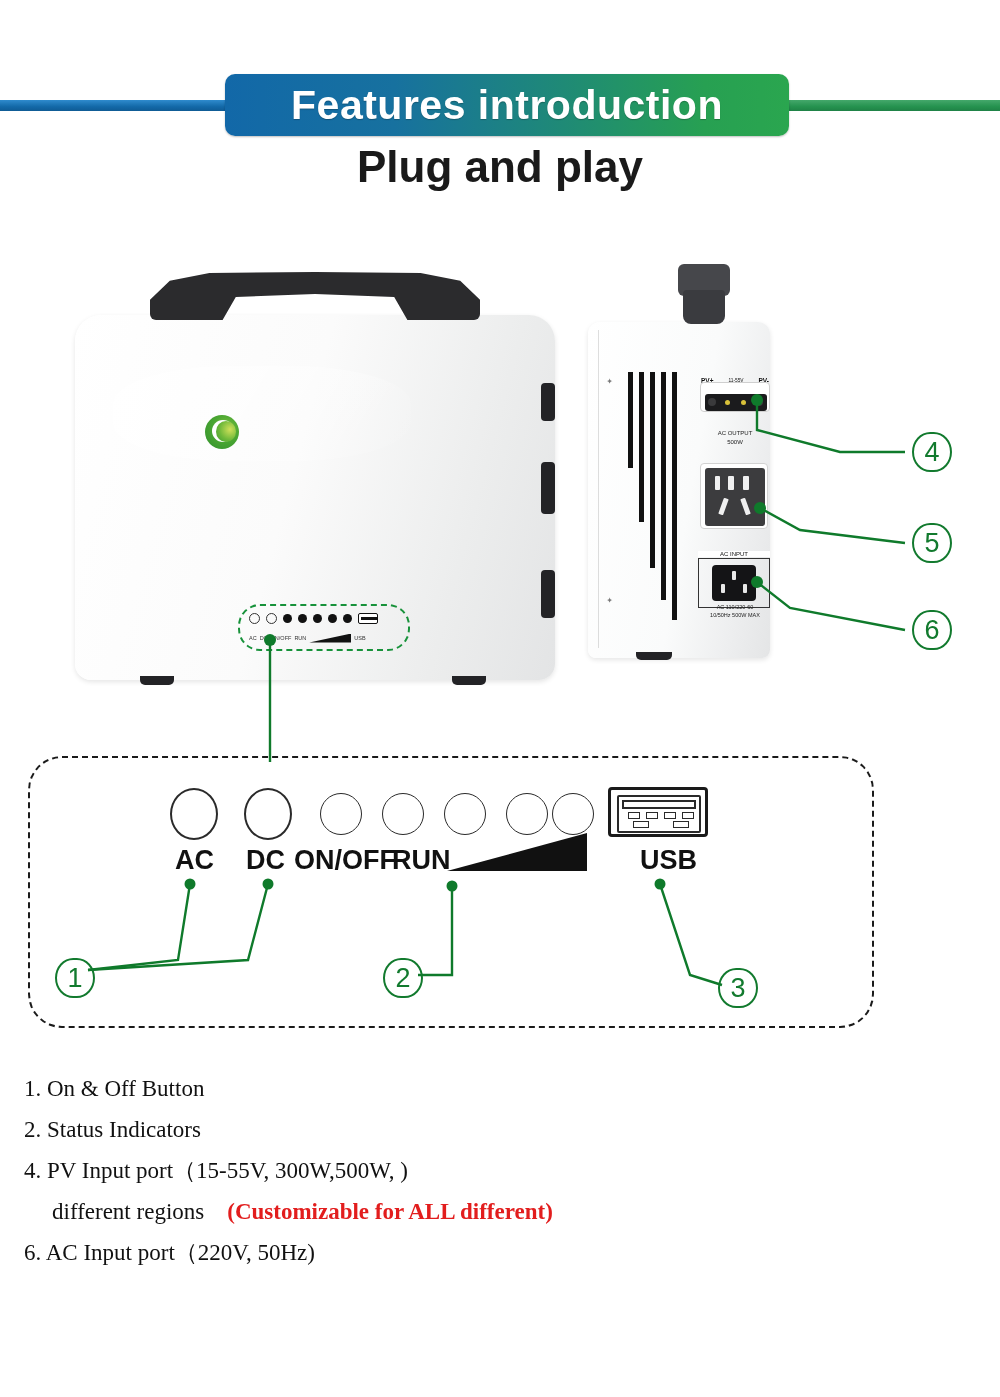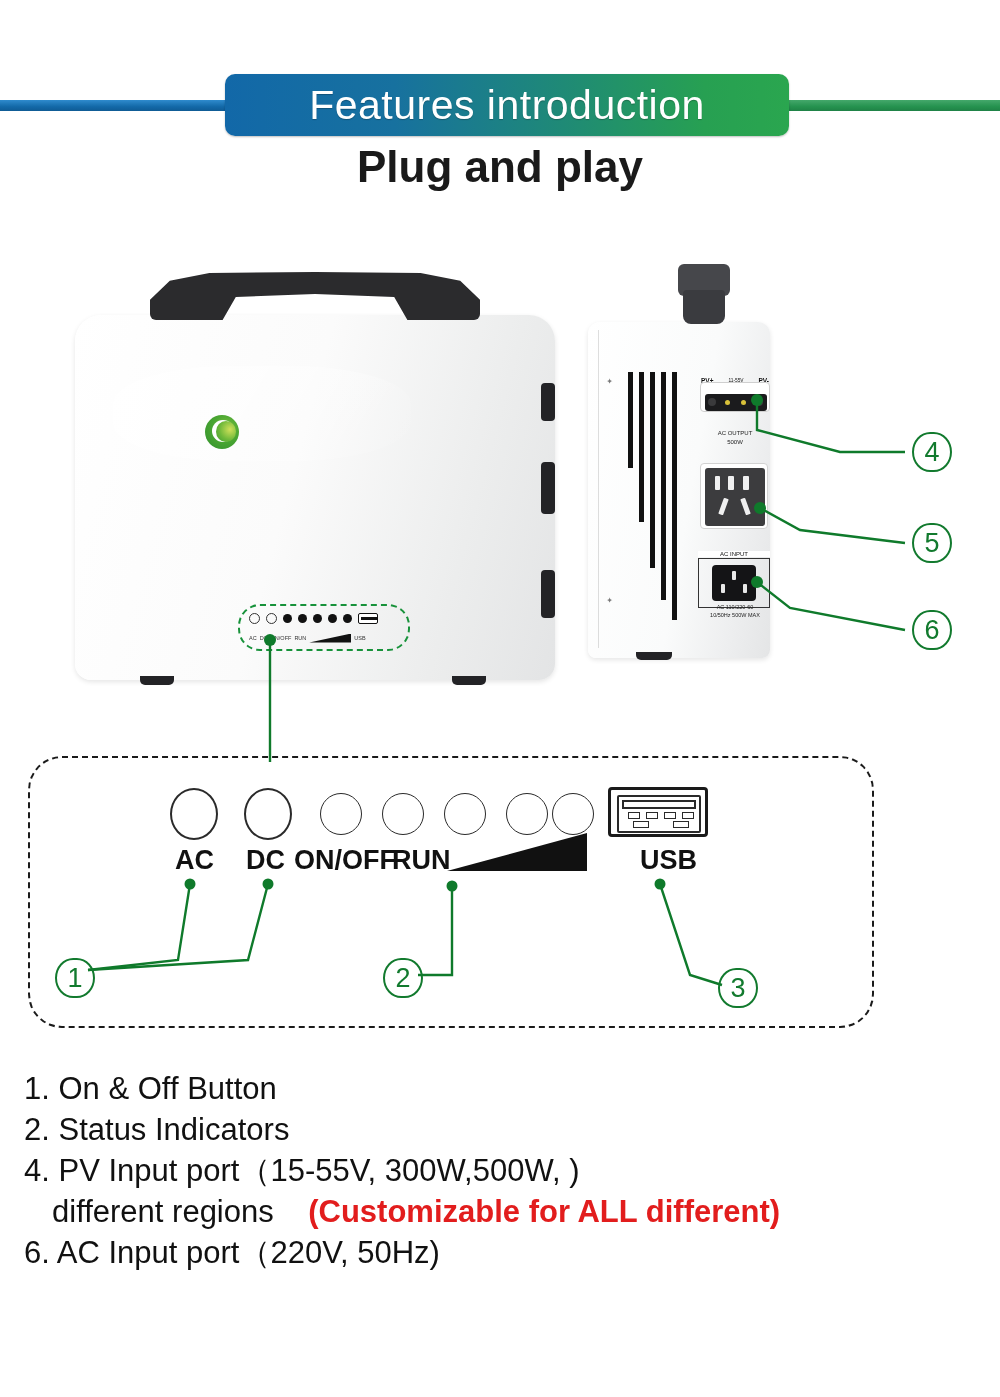--- a/index.html
+++ b/index.html
@@ -26,21 +26,21 @@
     background:linear-gradient(#44a86b,#25924f 60%,#1f8246);
   }
   .banner-pill {
     position:absolute; left:225px; top:-4px; width:564px; height:62px;
     border-radius:10px;
     background:linear-gradient(90deg,#1268a8 0%,#17719f 30%, #1f8a76 60%, #27a052 85%, #2aa64f 100%);
     display:flex; align-items:center; justify-content:center;
     box-shadow:0 1px 2px rgba(0,0,0,.25);
   }
   .banner-pill span {
-    color:#ffffff; font-size:41px; font-weight:normal; letter-spacing:.5px;
+    color:#ffffff; font-size:41px; font-weight:bold; letter-spacing:.5px;
     text-shadow:0 1px 1px rgba(0,0,0,.25);
     white-space:nowrap;
   }
   .subtitle {
     position:absolute; left:0; top:142px; width:1000px;
     text-align:center; font-size:44px; font-weight:bold; color:#1a1a1a;
   }
 
   
   .unit-front {
@@ -217,21 +217,21 @@
     border:2.2px solid #127a2e; color:#127a2e;
     font-size:27px; font-weight:normal;
     display:flex; align-items:center; justify-content:center;
     background:transparent;
   }
   .num-circle.oval { border-radius:50% / 55%; }
 
   
   .list { position:absolute; left:24px; top:1068px; width:960px; }
   .list-row {
-    font-size:31px; color:#111; line-height:41px; white-space:nowrap;
+    font-size:23px; color:#111; line-height:41px; white-space:nowrap;font-family:Liberation Serif, serif;
   }
   .indent { padding-left:28px; }
   .red { color:#e21d1d; font-weight:bold; }
 </style>
 </head>
 <body>
 
 <div class="banner-wrap">
   <div class="banner-rule-left"></div>
   <div class="banner-rule-right"></div>

